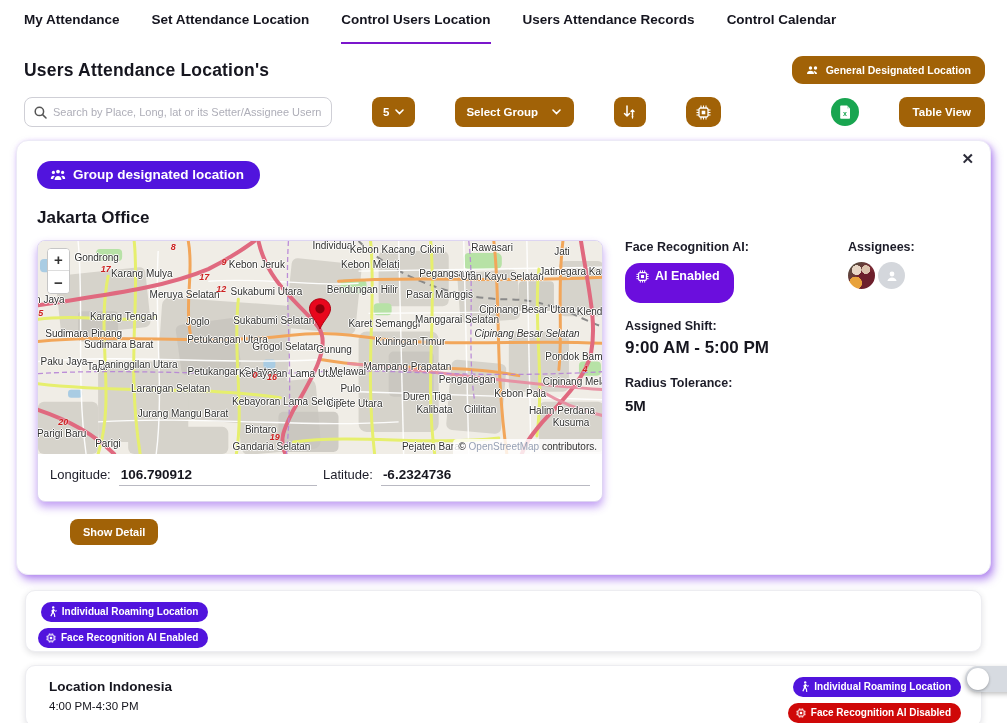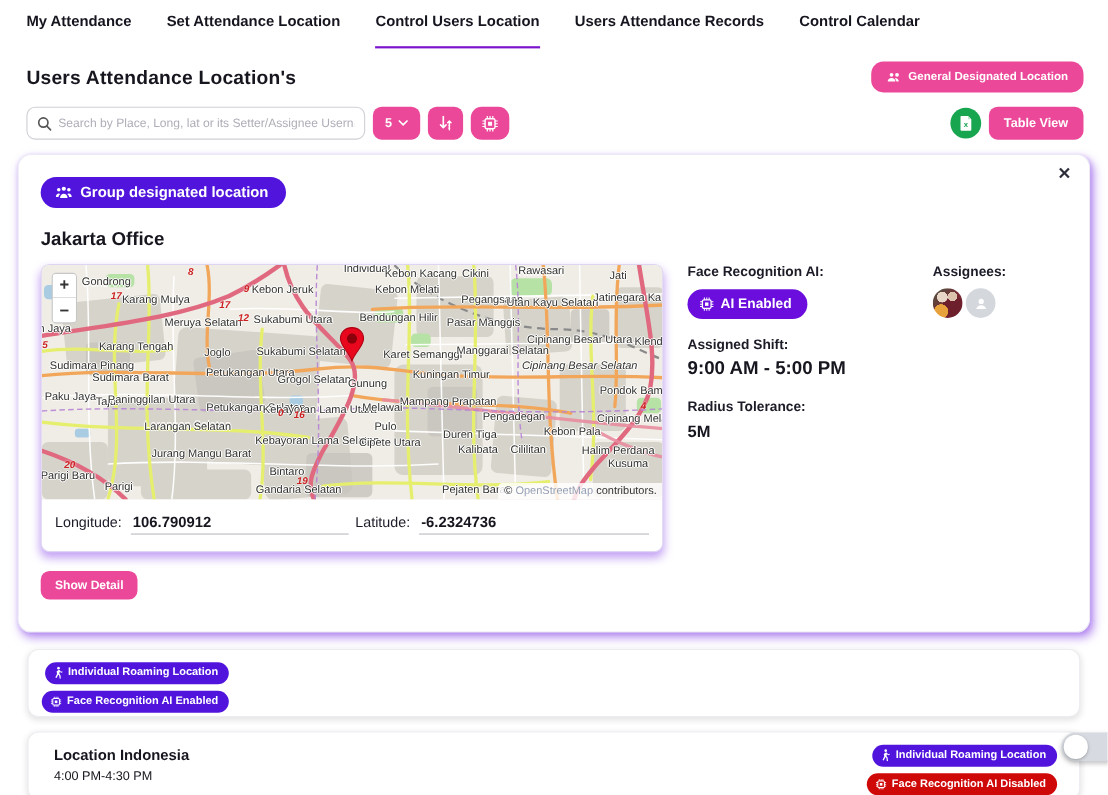--- a/index.html
+++ b/index.html
@@ -8,21 +8,21 @@
   #app { position:relative; width:1007px; height:723px; background:#fff; overflow:hidden; }
 
   
   .tabbar { position:absolute; top:0; left:0; right:0; height:44px; display:flex; gap:32px; padding:12px 0 0 24px; }
   .tab { font-size:13.5px; font-weight:700; color:#15151f; padding-bottom:11px; cursor:pointer; white-space:nowrap; }
   .tab.active { border-bottom:2.5px solid #7b16cc; }
 
   
   .pagehead { position:absolute; top:56px; left:24px; right:22px; display:flex; align-items:center; justify-content:space-between; }
   .page-title { font-size:17.5px; font-weight:800; letter-spacing:.2px; }
-  .btn { background:#ec4899; color:#fff; border:none; border-radius:9px; font-family:inherit; font-weight:700; cursor:pointer; display:inline-flex; align-items:center; gap:6px; }
+  .btn { background:#a16207; color:#fff; border:none; border-radius:9px; font-family:inherit; font-weight:700; cursor:pointer; display:inline-flex; align-items:center; gap:6px;margin-left:33px; }
   .btn-gdl { font-size:10.5px; padding:8px 14px; border-radius:11px; }
 
   
   .toolbar { position:absolute; top:97px; left:24px; right:22px; height:30px; display:flex; align-items:center; gap:7px; }
   .search { width:308px; height:30px; border:1px solid #cfcfd6; border-radius:8px; display:flex; align-items:center; padding:0 9px; gap:6px; background:#fff; }
   .search input { border:none; outline:none; flex:1; font-family:inherit; font-size:11px; color:#333; }
   .search input::placeholder { color:#aeaeb8; }
   .btn-sm { height:30px; font-size:11.5px; padding:0 11px; border-radius:8px; }
   .btn-icon { width:32px; justify-content:center; padding:0; }
   .spacer { flex:1; }
@@ -51,21 +51,21 @@
   .attribution .osm { color:#96a0b4; }
   .pin { position:absolute; left:50%; top:43.5%; transform:translate(-50%,-100%); z-index:4; }
 
   .coords-row { display:flex; align-items:center; padding:13px 12px 15px 12px; gap:6px; background:#fff;border-radius:10px; }
   .coord-group { display:flex; align-items:baseline; gap:8px; flex:1; }
   .coord-label { font-size:13px; color:#1c1c28; }
   .coord-value { font-size:13.5px; font-weight:800; border-bottom:1px solid #b9b9c2; flex:1; padding:0 2px 3px 2px; }
 
   .info-col { margin-left:22px; width:205px; }
   .info-label { font-size:12.5px; font-weight:700; color:#1c1c28; }
-  .badge-ai { margin-top:9px; background:#6b0edd; color:#fff; border-radius:15px; padding:6px 14px 7px 11px; font-size:12.5px; font-weight:700; display:inline-flex; align-items:center; gap:6px; }
+  .badge-ai { margin-top:9px; background:#6b0edd; color:#fff; border-radius:15px; padding:6px 14px 20px 11px; font-size:12.5px; font-weight:700; display:inline-flex; align-items:center; gap:6px; }
   .shift-value { margin-top:5px; font-size:17px; font-weight:800; }
   .radius-value { margin-top:7px; font-size:15px; font-weight:800; }
   .mt18 { margin-top:18px; } .mt16 { margin-top:16px; }
 
   .assignees-col { margin-left:18px; }
   .avatars { margin-top:8px; display:flex; }
   .avatar { width:27px; height:27px; border-radius:50%; }
   .avatar.photo { background:
       radial-gradient(circle at 32% 30%, #e8d7c6 0 18%, transparent 19%),
       radial-gradient(circle at 66% 28%, #ddc3ad 0 16%, transparent 17%),
@@ -122,20 +122,26 @@
         <svg width="13" height="13" viewBox="0 0 13 13">
             <circle cx="5.4" cy="5.4" r="4.2" fill="none" stroke="#555" stroke-width="1.5"></circle>
             <line x1="8.6" y1="8.6" x2="12" y2="12" stroke="#555" stroke-width="1.5" stroke-linecap="round"></line>
           </svg>
       </span>
       <input type="text" placeholder="Search by Place, Long, lat or its Setter/Assignee Username" style="">
     </div>
     <button class="btn btn-sm">
       <span>5</span>
       <svg width="9" height="6" viewBox="0 0 9 6">
+          <polyline points="1,1 4.5,4.5 8,1" fill="none" stroke="#fff" stroke-width="1.6" stroke-linecap="round"></polyline>
+        </svg>
+    </button>
+    <button class="btn btn-sm" style="padding-right:13px;">
+      <span>Select Group</span>
+      <svg width="9" height="6" viewBox="0 0 9 6" style="margin-left:8px;">
           <polyline points="1,1 4.5,4.5 8,1" fill="none" stroke="#fff" stroke-width="1.6" stroke-linecap="round"></polyline>
         </svg>
     </button>
     <button class="btn btn-sm btn-icon">
       <svg width="13" height="14" viewBox="0 0 13 14">
           <path d="M4 1v10M1.5 8.5L4 11l2.5-2.5" fill="none" stroke="#fff" stroke-width="1.5" stroke-linecap="round" stroke-linejoin="round"></path>
           <path d="M9.5 13V5M8 6.5L9.5 5 11 6.5" fill="none" stroke="#fff" stroke-width="1.3" stroke-linecap="round" stroke-linejoin="round"></path>
           <circle cx="9.5" cy="9" r=".8" fill="#fff"></circle>
           <circle cx="9.5" cy="11.5" r=".8" fill="#fff"></circle>
         </svg>

